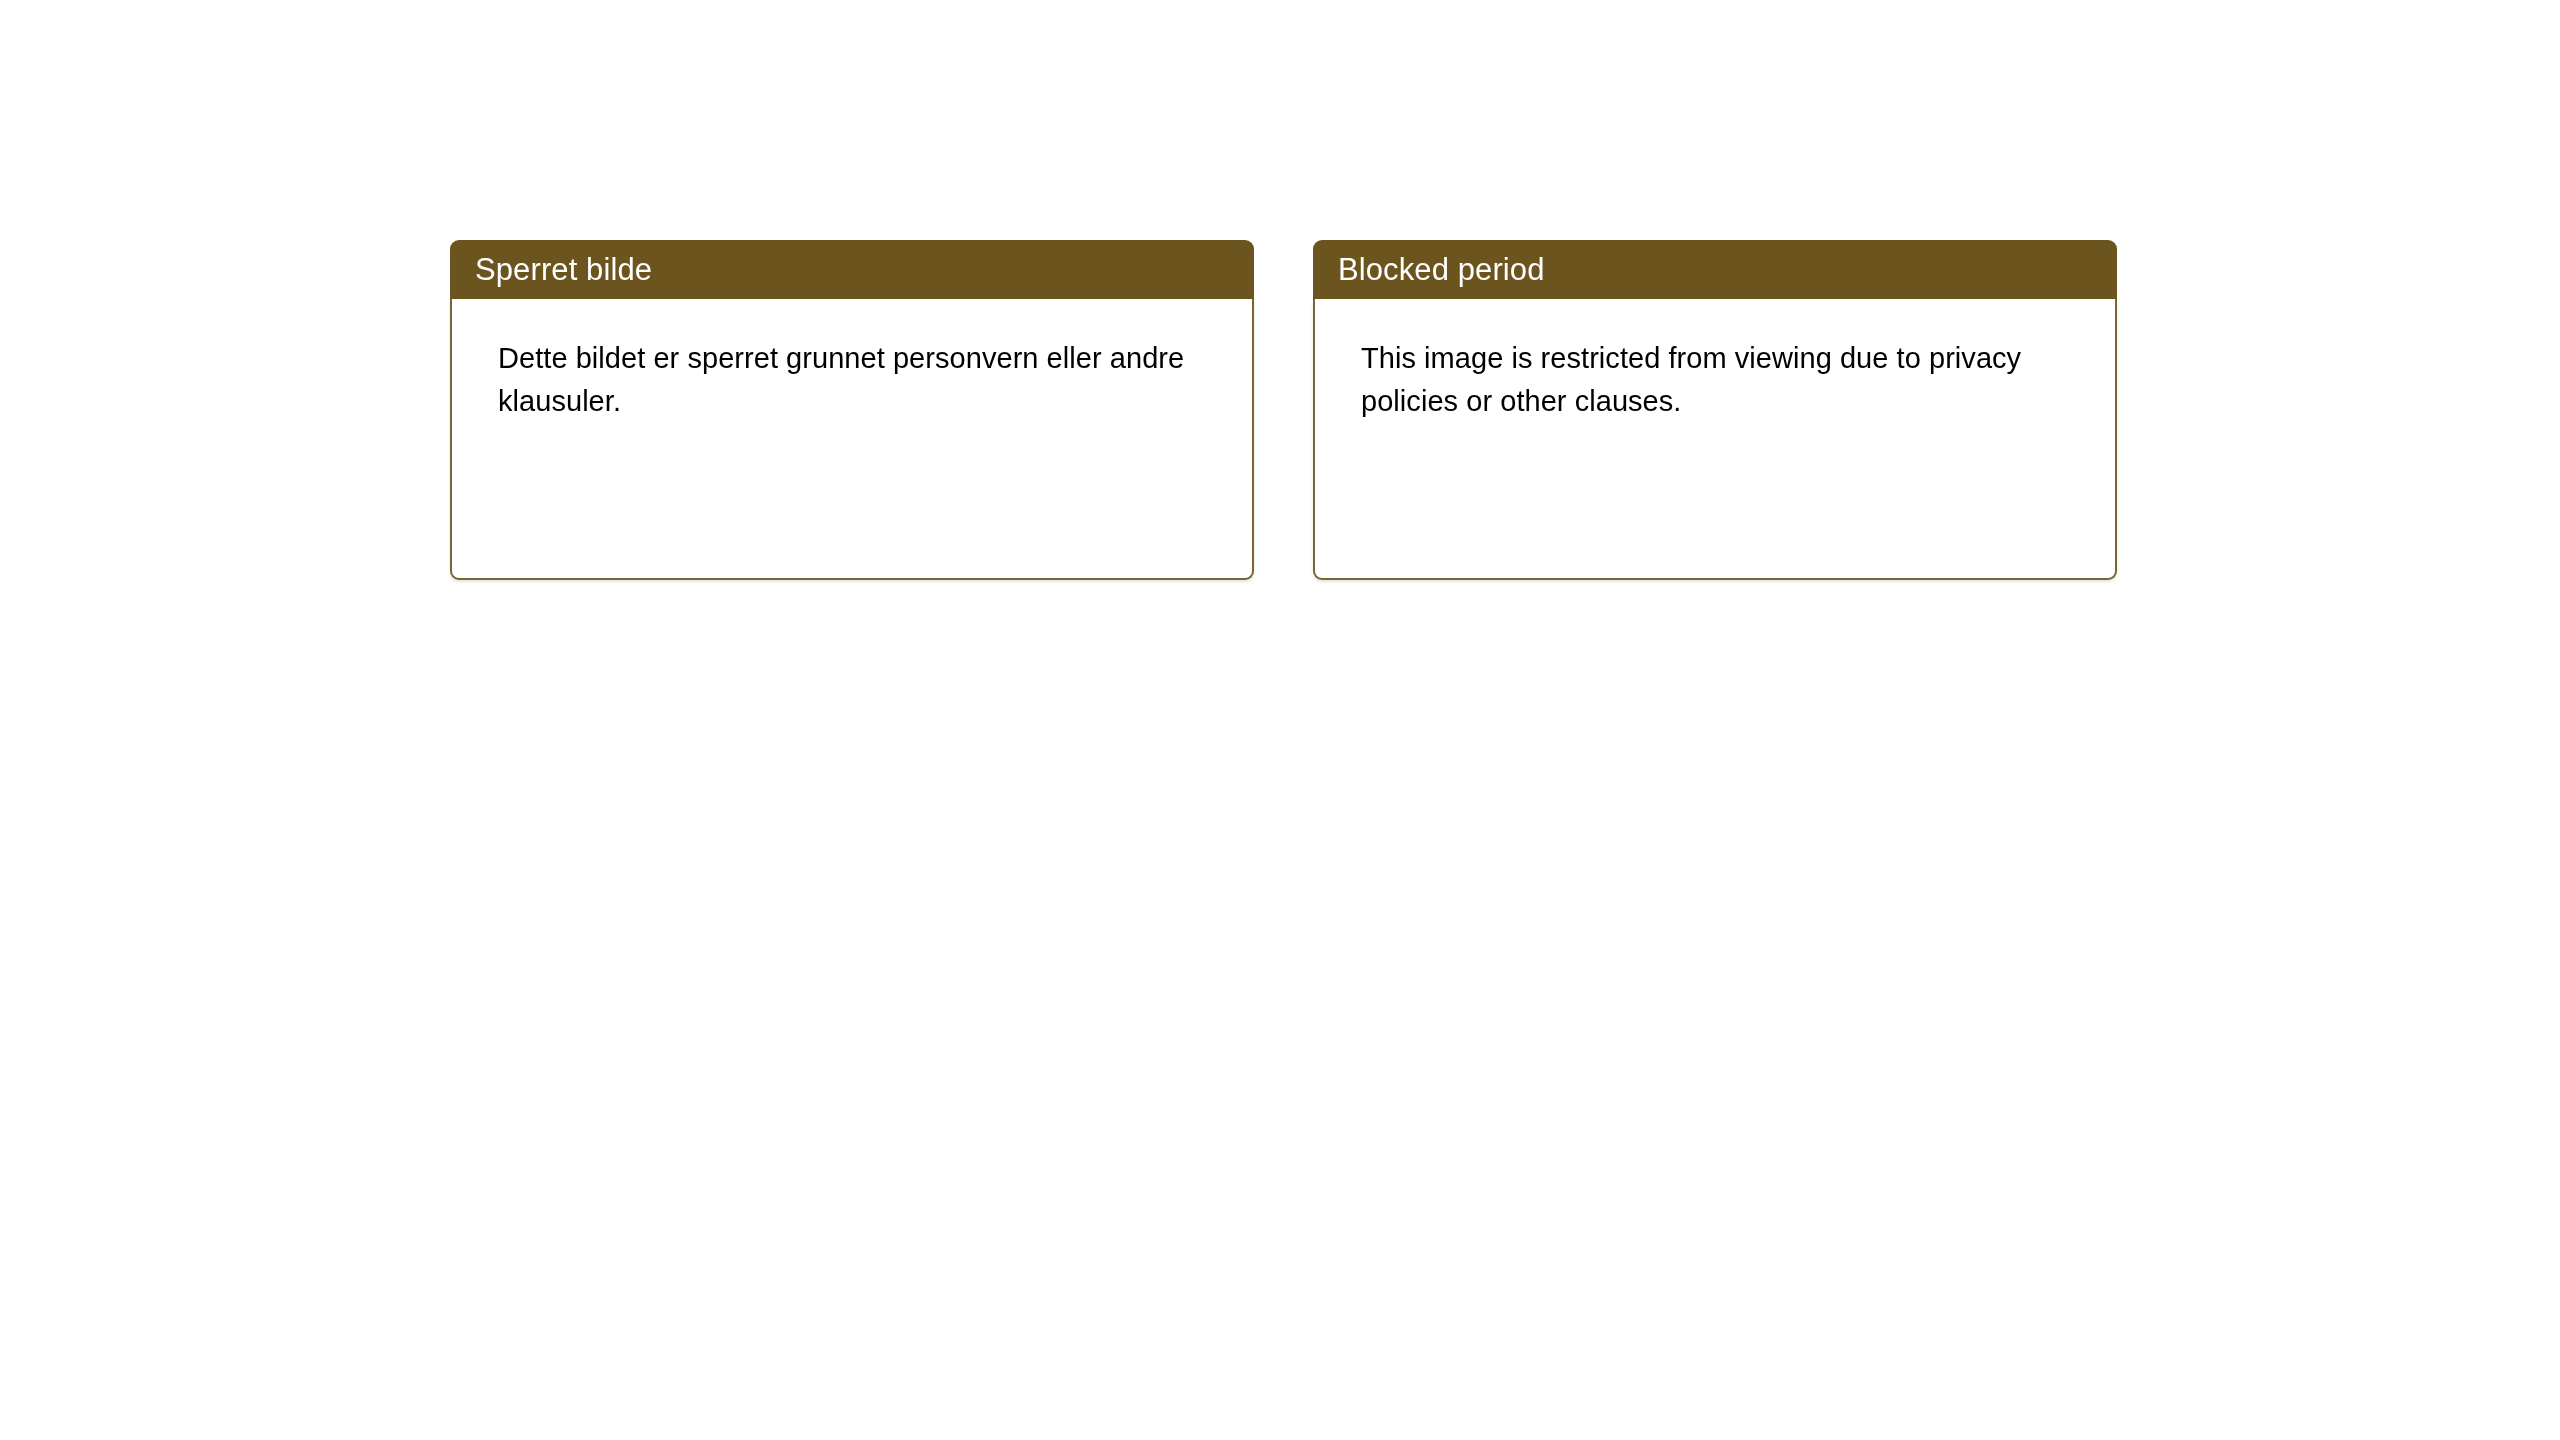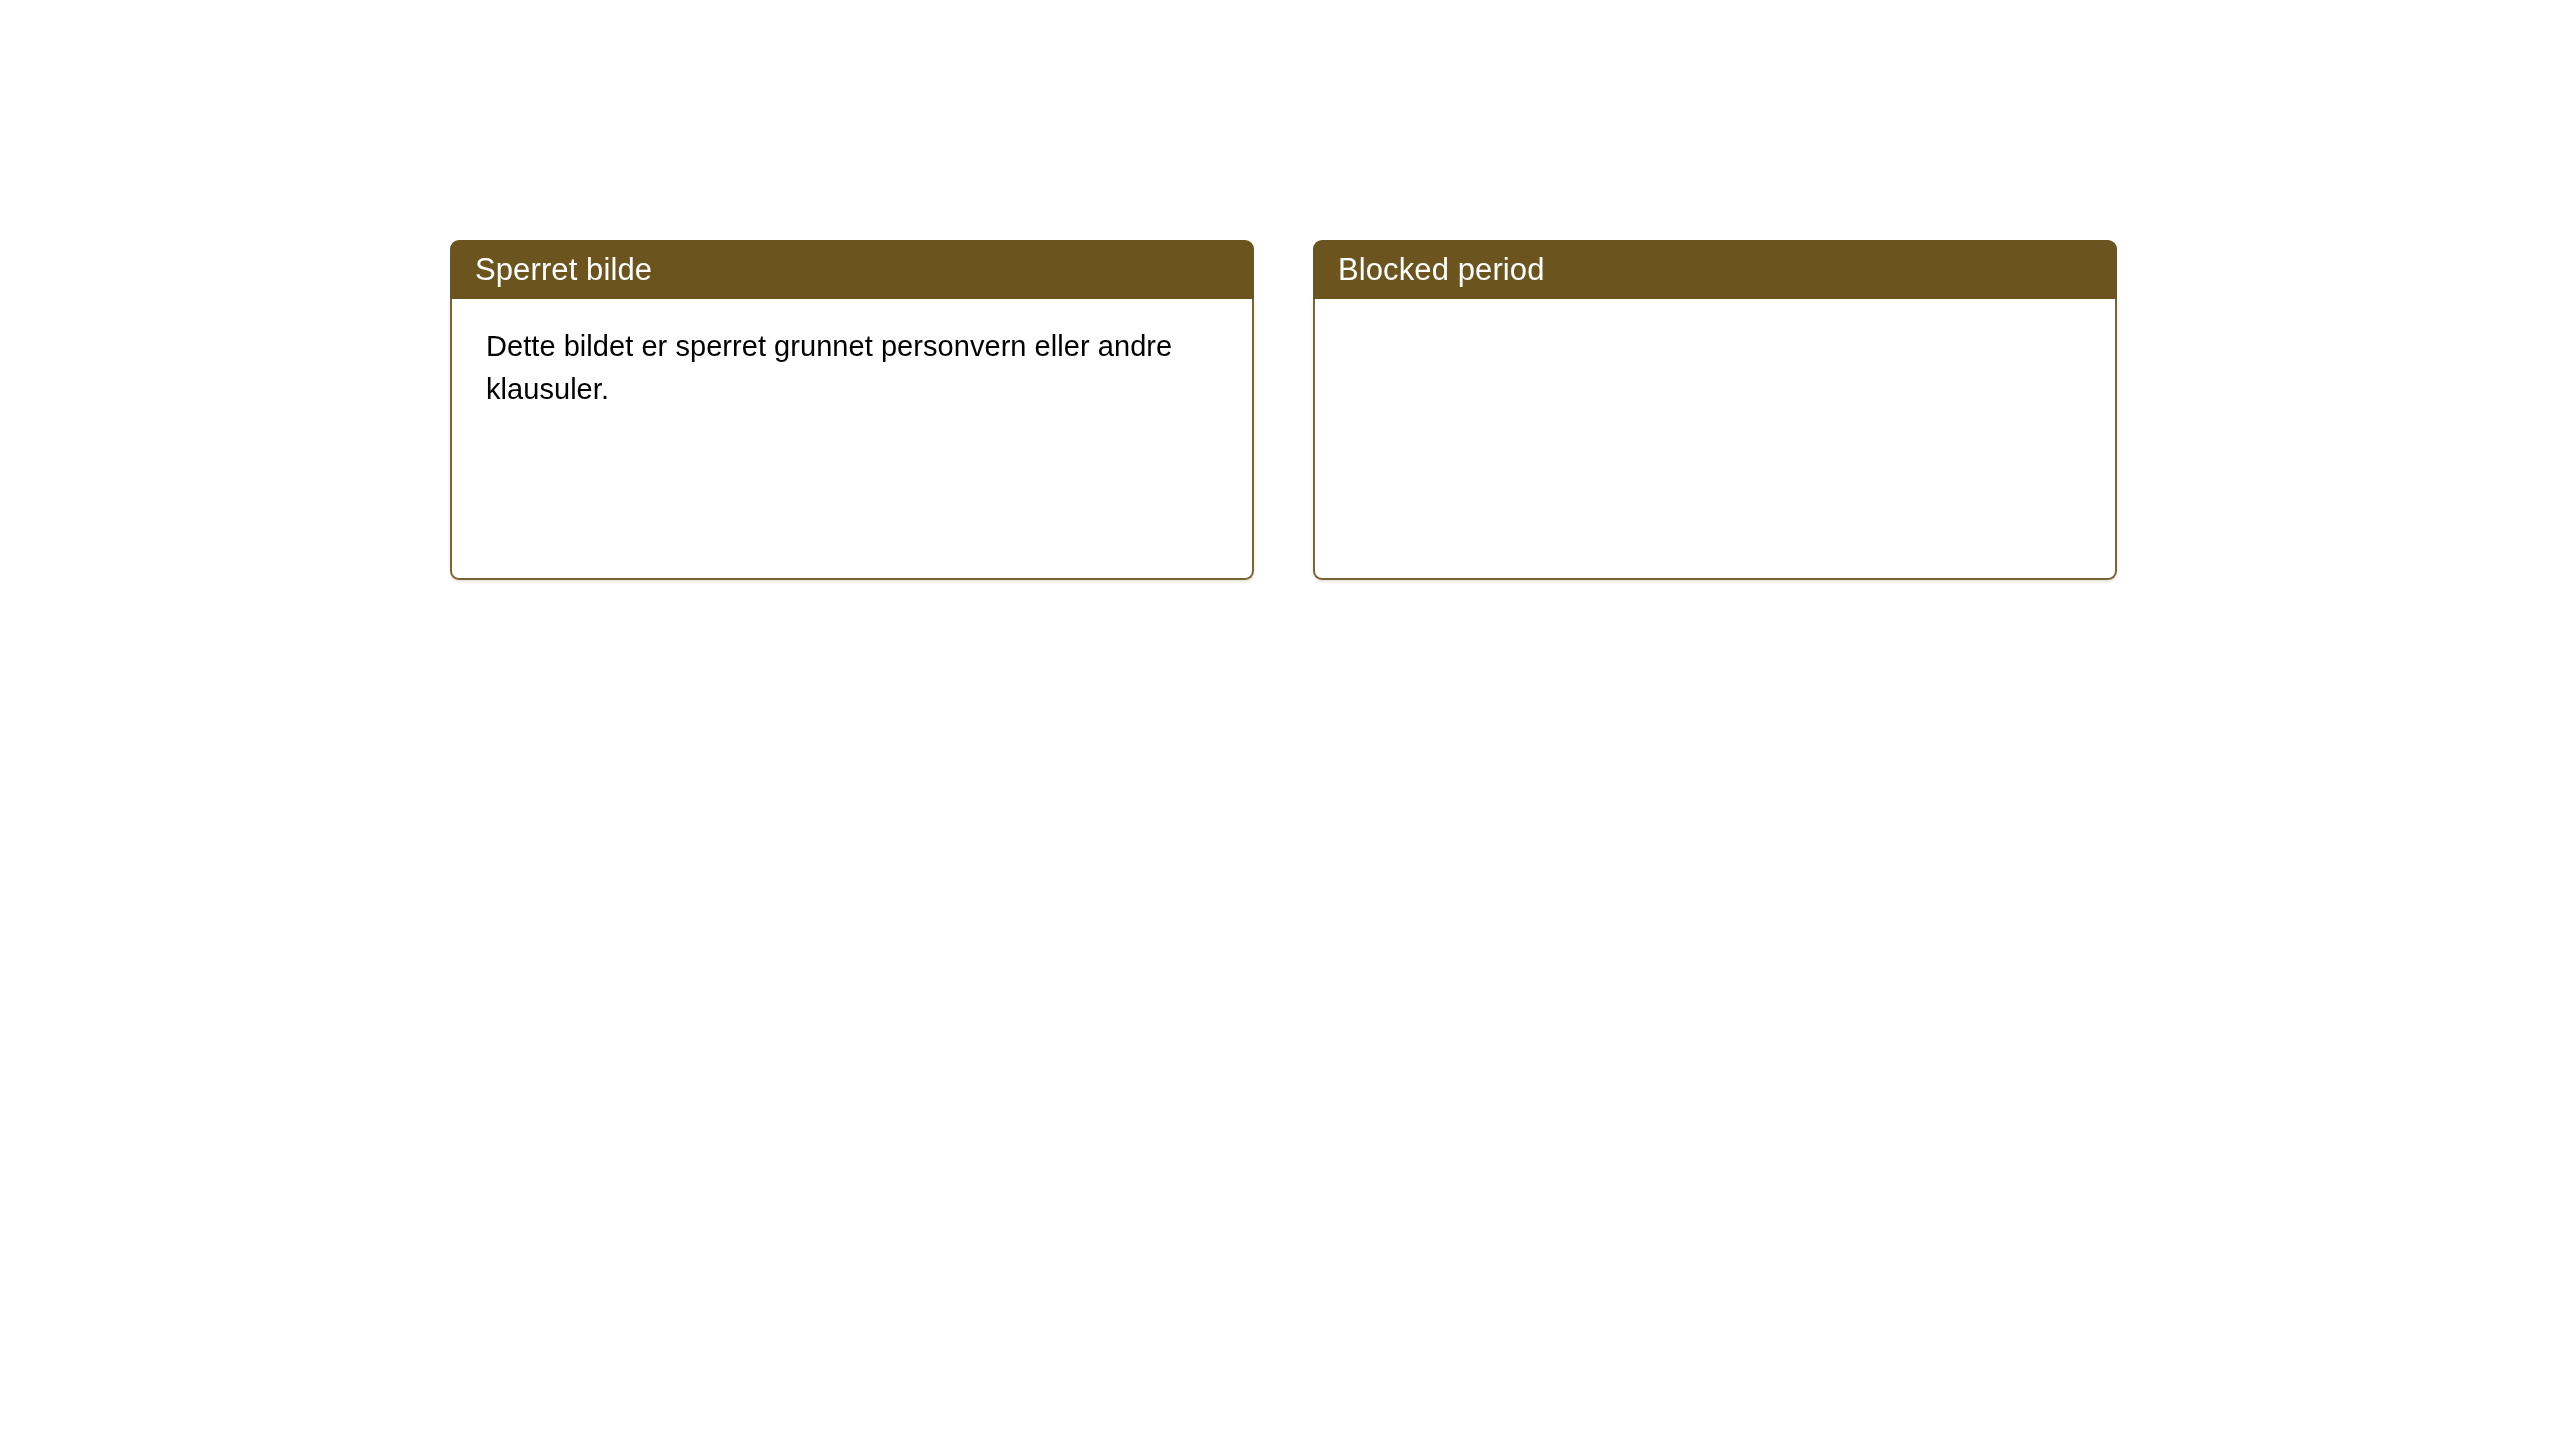--- a/index.html
+++ b/index.html
@@ -63,21 +63,21 @@
     background: #ffffff;
     border-left: 2px solid #7b6433;
     border-right: 2px solid #7b6433;
     border-bottom: 2px solid #7b6433;
     border-radius: 0 0 9px 9px;
     padding: 22px 28px 0 30px;
     box-shadow: 0 2px 3px rgba(120, 100, 50, 0.18);
   }
 
   .card-paragraph {
-    margin: 4px;
+    margin: 16px;
     color: #000000;
     font-size: 29px;
     line-height: 43px;
     font-weight: 400;
     letter-spacing: 0.05px;
   }
 
   .paragraph-gap {
     height: 43px;
   }
@@ -95,17 +95,18 @@
       <p class="card-paragraph">Dette bildet er sperret grunnet personvern eller andre klausuler.</p>
       <div class="paragraph-gap"></div>
     </div>
   </section>
 
   <section class="notice-card" id="card-en">
     <header class="card-header">
       <span class="card-title">Blocked period</span>
     </header>
     <div class="card-body">
+      <p class="card-paragraph">This image is restricted from viewing due to privacy policies or other clauses.</p>
       <div class="paragraph-gap"></div>
     </div>
   </section>
 
 </div>
 
 </body></html>

